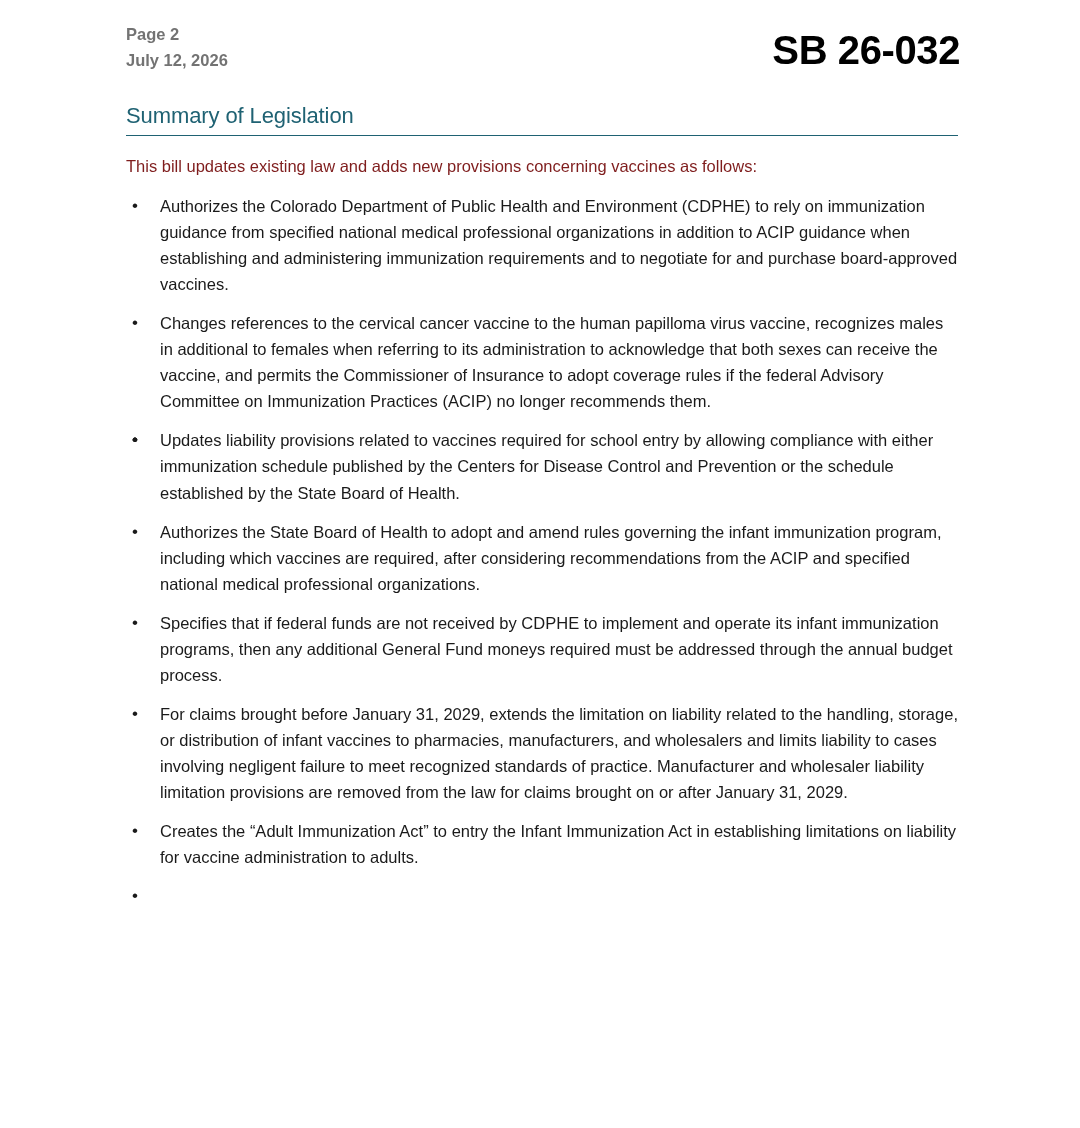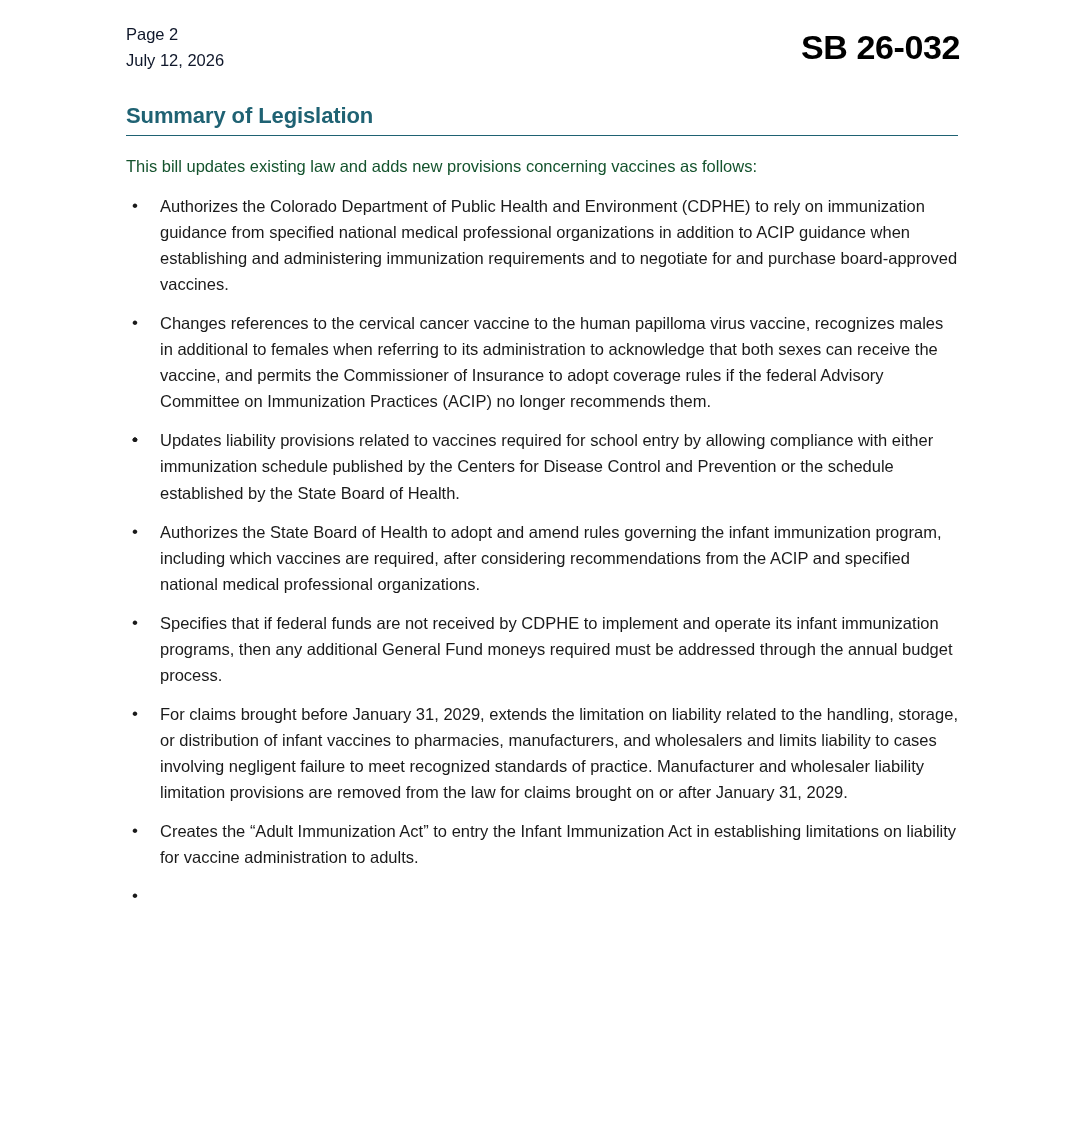--- a/index.html
+++ b/index.html
@@ -24,51 +24,52 @@
   }
   .header {
     display: flex;
     align-items: flex-start;
     justify-content: space-between;
     margin-bottom: 30px;
   }
   .header-left {
     font-size: 16.5px;
     line-height: 1.55;
-    color: #0f172a;
+    color: #737373;
+    font-weight: bold;
   }
   .header-left div {
     white-space: nowrap;
   }
   .bill-number {
-    font-size: 34px;
+    font-size: 40px;
     font-weight: bold;
     letter-spacing: -0.4px;
     color: #000000;
     margin-top: 6px;
     white-space: nowrap;
   }
   .section-title {
     font-size: 22px;
-    font-weight: bold;
+    font-weight: normal;
     color: #1f6273;
     padding-bottom: 6px;
     letter-spacing: -0.1px;
   }
   .rule {
     border: 0;
     border-top: 1.5px solid #1f6273;
     margin: 0 0 18px 0;
     width: 832px;
   }
   .intro {
     font-size: 16.5px;
     line-height: 1.5;
     margin: 0 0 14px 0;
-    color: #14532d;
+    color: #7f1d1d;
   }
   ul.bullets {
     list-style: none;
     margin: 0;
     padding: 0;
   }
   ul.bullets li {
     position: relative;
     font-size: 16.5px;
     line-height: 1.58;

